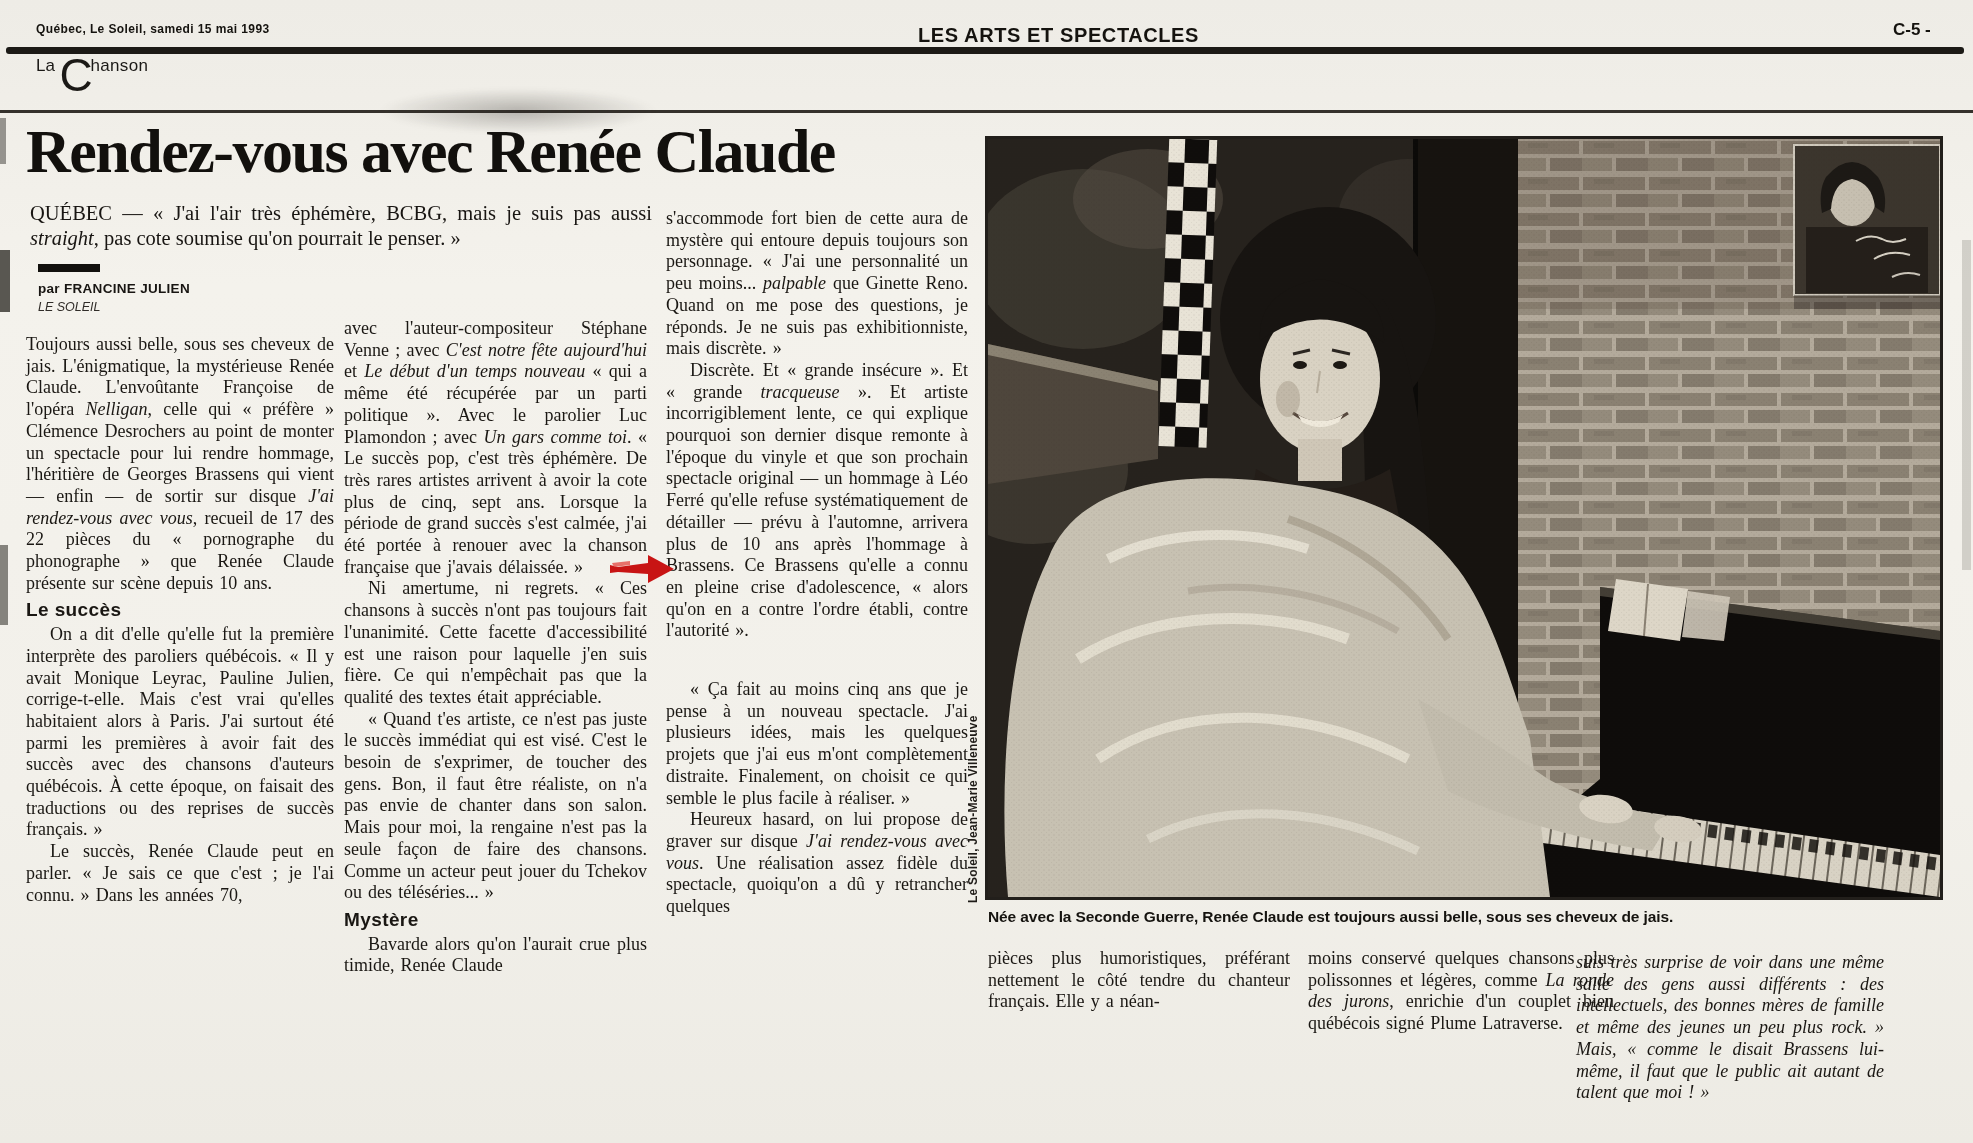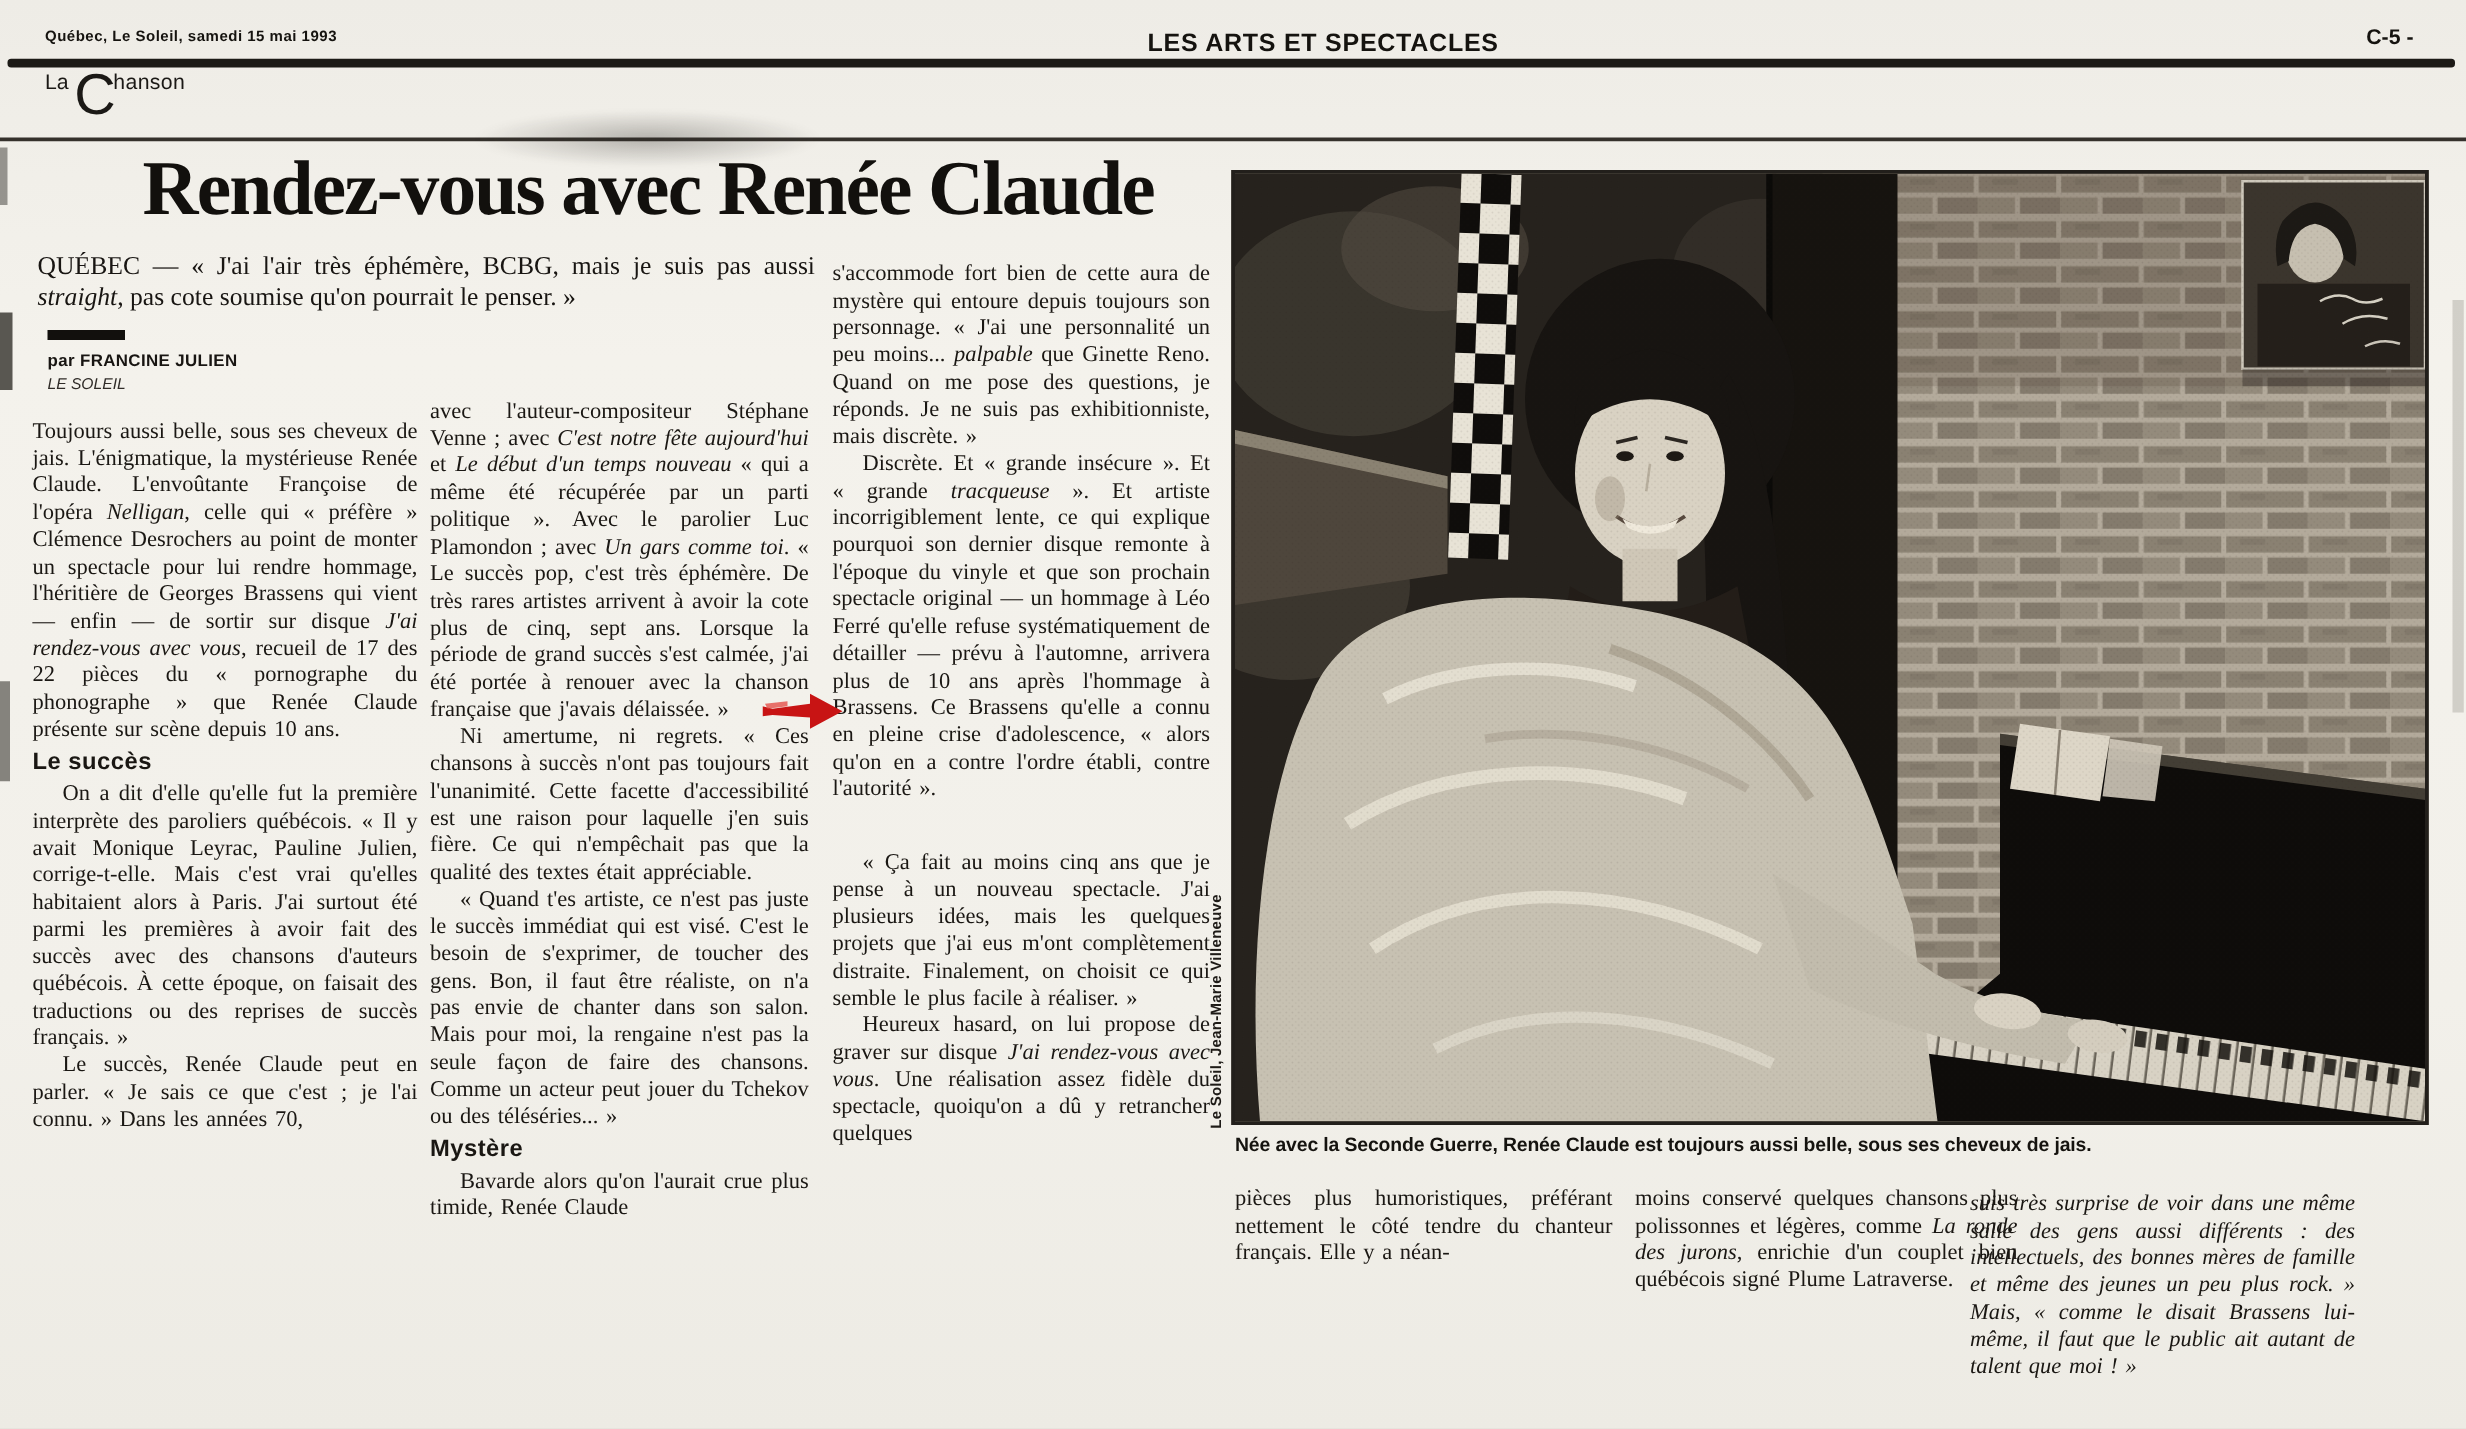--- a/index.html
+++ b/index.html
@@ -15,21 +15,21 @@
   .hdr-center{left:918px;top:24px;font-size:20px;letter-spacing:.6px;}
   .hdr-right{left:1893px;top:20px;font-size:17px;}
   .rule-thick{left:6px;top:47px;width:1958px;height:7px;background:#1c1a16;border-radius:3px;}
   .rule-thin{left:0;top:110px;width:1973px;height:3px;background:#35312c;}
   
   .section{left:36px;top:56px;font-family:"Liberation Sans",sans-serif;color:#1b1916;}
   .section .la{font-size:17px;vertical-align:8px;}
   .section .bigC{font-size:46px;font-weight:400;line-height:0;vertical-align:-12px;letter-spacing:-2px;}
   .section .rest{font-size:17px;vertical-align:8px;letter-spacing:.3px;text-align:right;}
   
-  .headline{left:26px;top:116px;width:985px;font-size:62px;font-weight:bold;letter-spacing:-1.5px;margin:0;color:#12100d;text-align:center;}
+  .headline{left:26px;top:116px;width:985px;font-size:62px;font-weight:bold;letter-spacing:-1.5px;margin:0;color:#12100d;}
   .lead{left:30px;top:201px;width:622px;font-size:20.5px;line-height:25px;margin:0;text-align:justify;}
   .byline-bar{left:38px;top:264px;width:62px;height:8px;background:#12100d;}
   .byline{left:38px;top:281px;font-family:"Liberation Sans",sans-serif;font-weight:bold;font-size:13.5px;letter-spacing:.3px;}
   .byline-org{left:38px;top:300px;font-family:"Liberation Sans",sans-serif;font-style:italic;font-size:12.5px;color:#302c28;}
   
   .col{position:absolute;text-align:justify;font-size:18px;line-height:21.7px;color:#1a1713;}
   .col p{margin:0;text-indent:24px;word-spacing:1.6px;}
   .col p.flush{text-indent:0;}
   .col .gap-top{margin-top:37px;}
   .col h4{margin:5px 0 3px;font-family:"Liberation Sans",sans-serif;font-size:19px;font-weight:bold;letter-spacing:.4px;text-indent:0;}

